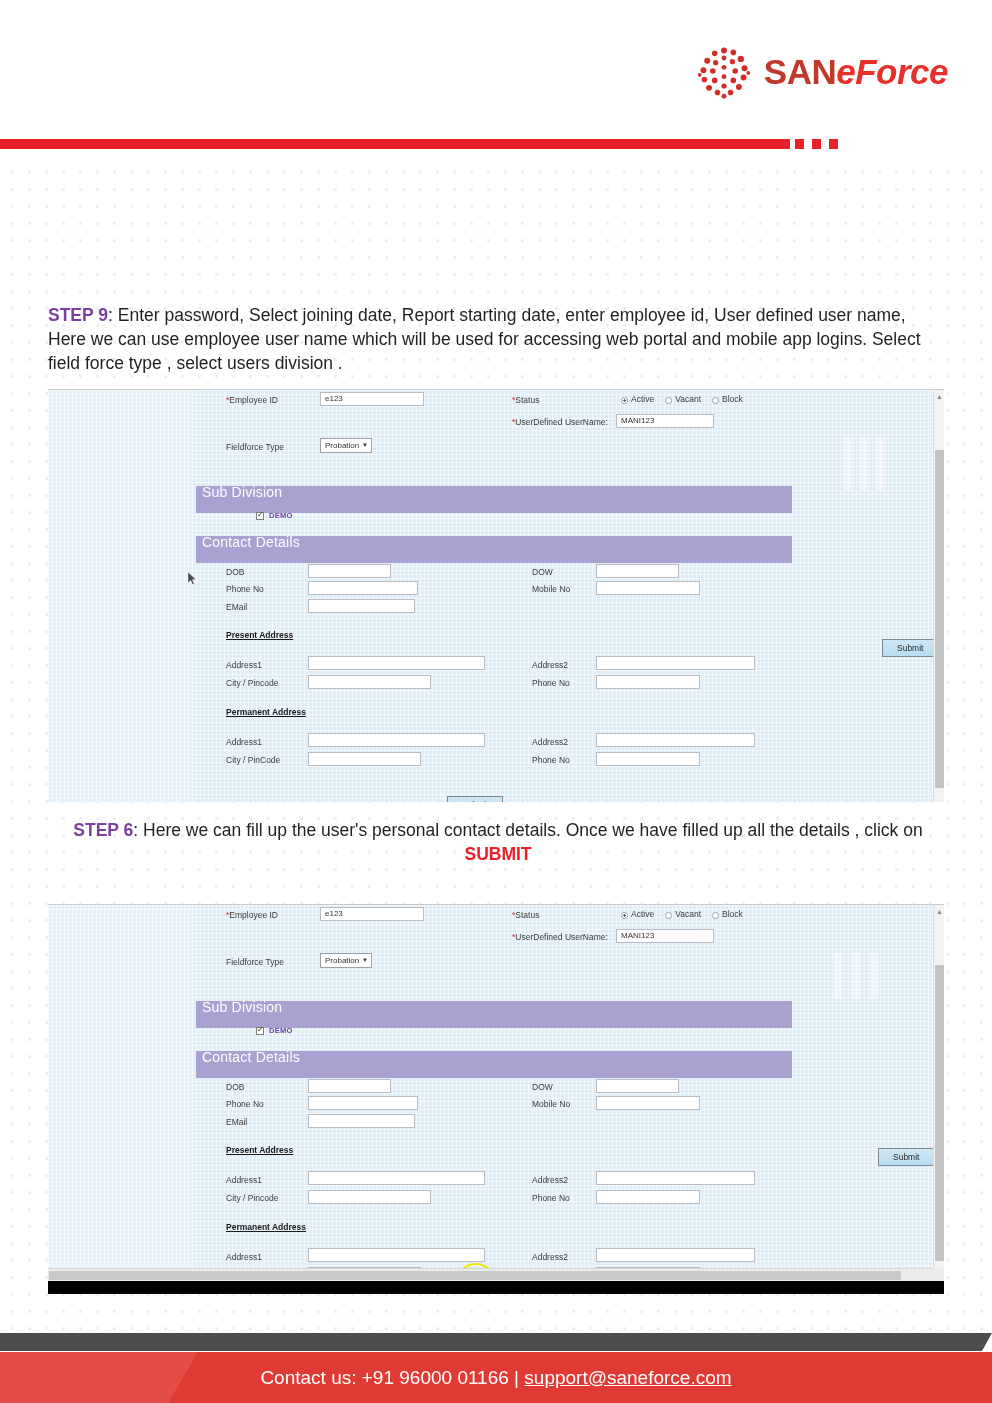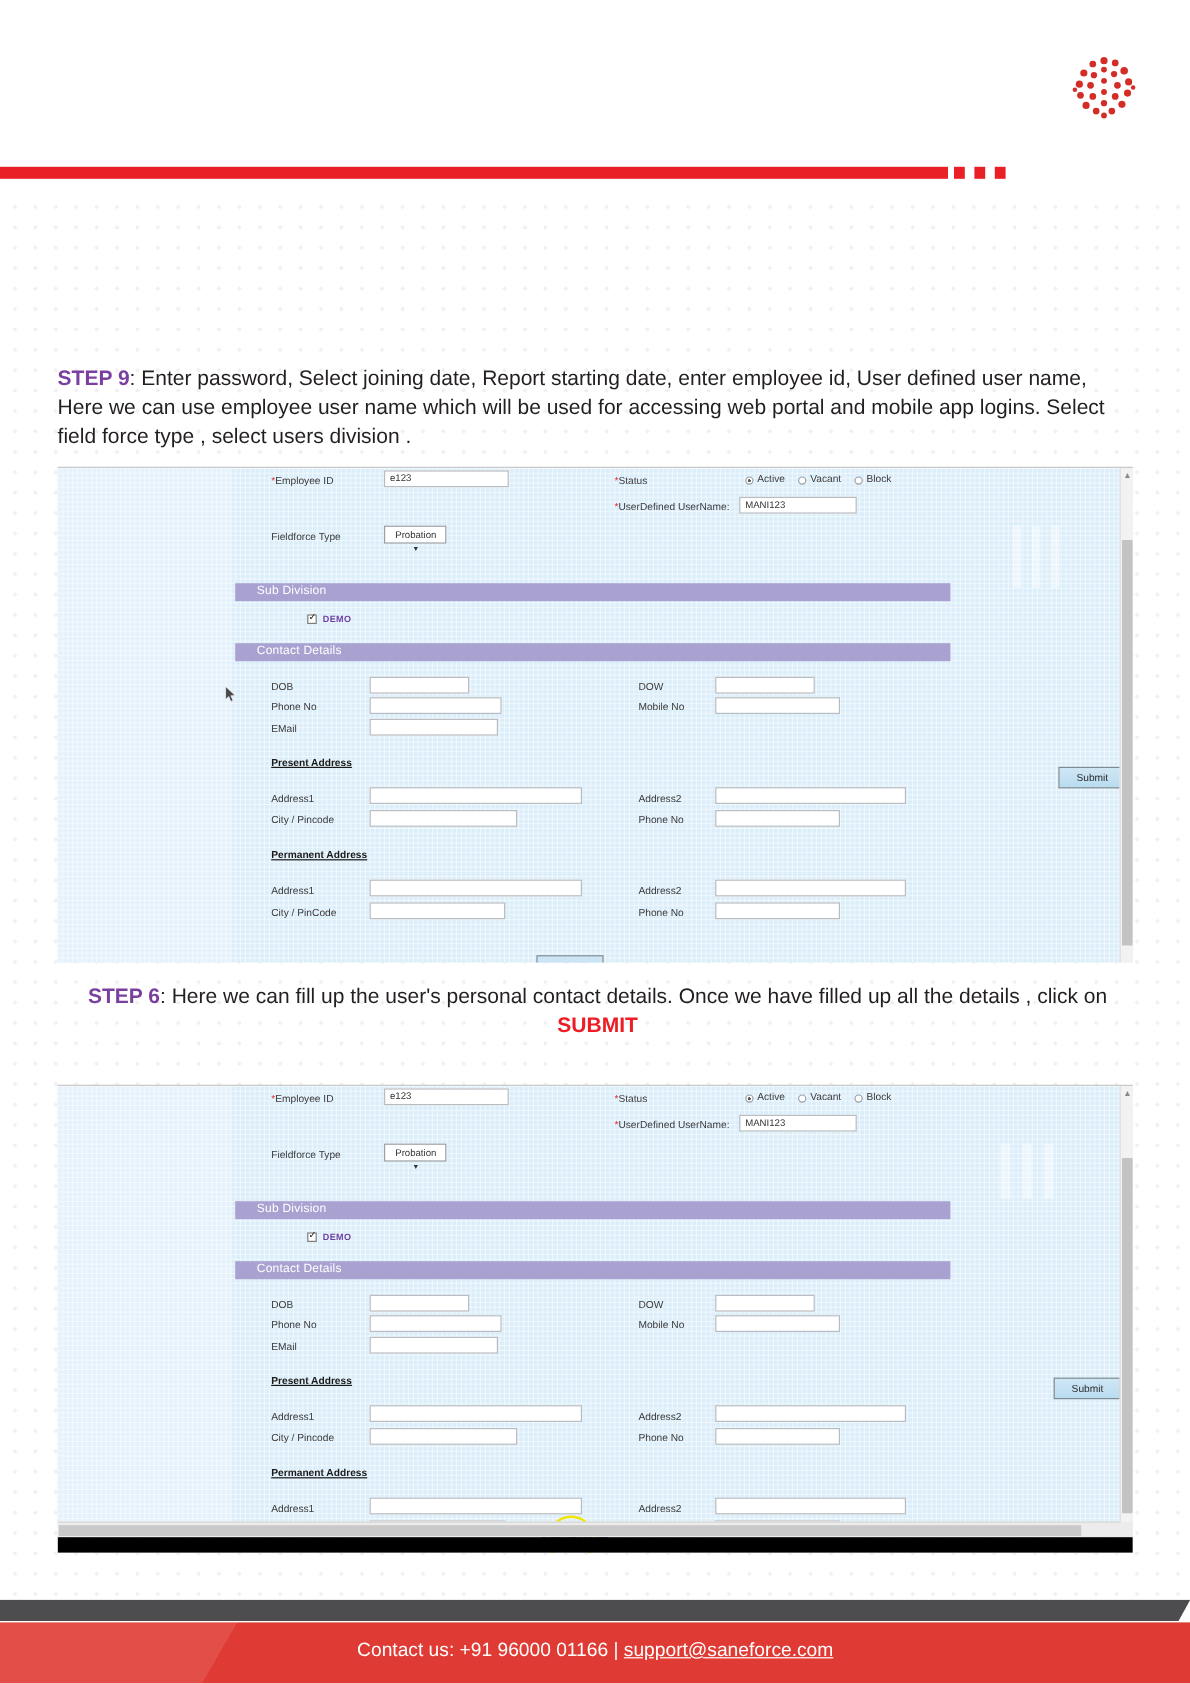--- a/index.html
+++ b/index.html
@@ -88,36 +88,35 @@
   .tbox {
     position: absolute; background: #fff; border: 1px solid #b9bcc0;
     height: 14px;
   }
   .ddl {
     position: absolute; background: #fff; border: 1px solid #9aa0a6;
     height: 15px; font-size: 8px; color: #333;
     padding-left: 4px; line-height: 13px;
     display: flex; align-items: center; justify-content: space-between;
     padding-right: 3px;
-    flex-direction: column;
   }
   .ddl .arrow { font-size: 6px; color: #333; }
 
   .radio-grp { position: absolute; display: flex; align-items: center; gap: 4px; font-size: 8.5px; color: #3b3b3b; }
   .radio-grp .rg { display: flex; align-items: flex-end; gap: 3px; margin-right: 7px; }
   .rdot {
     width: 7px; height: 7px; border-radius: 50%;
     border: 1px solid #9aa0a6; background: #fff; display: inline-block;
   }
   .rdot.on { background: radial-gradient(#5a5a5a 0 32%, #fff 36%); }
 
   .bar {
-    position: absolute; height: 15px; background: #a9a2d1;
-    color: #ffffff; font-size: 10px; line-height: 13px;
-    padding-left: 18px; letter-spacing: .2px;
+    position: absolute; height: 27px; background: #a9a2d1;
+    color: #ffffff; font-size: 14px; line-height: 13px;
+    padding-left: 6px; letter-spacing: .2px;
   }
   .chk-row { position: absolute; display: flex; align-items: center; gap: 5px; }
   .chk {
     width: 8px; height: 8px; border: 1px solid #7d7d7d; background: #fff;
     position: relative;
   }
   .chk:after {
     content: "✓"; position: absolute; left: 0px; top: -3px;
     font-size: 8px; color: #222; line-height: 10px;
   }
@@ -175,21 +174,21 @@
     position: absolute; left: 0; top: 1352px; width: 992px; height: 51px;
     background: #e03a34;
   }
   .foot-red:before {
     content: ""; position: absolute; left: 0; top: 0;
     width: 330px; height: 51px;
     background: linear-gradient(120deg, rgba(255,255,255,.10) 0 55%, transparent 55%);
   }
   .foot-text {
     position: absolute; width: 992px; top: 1367px; text-align: center;
-    color: #ffffff; font-size: 16px; z-index: 8;
+    color: #ffffff; font-size: 19px; z-index: 8;
   }
   .foot-text a, .foot-mail {
     color: #ffffff; text-decoration: underline;
   }
 </style>
 </head>
 <body>
 
 <div class="dot-bg"></div>
 
@@ -218,20 +217,21 @@
         <circle cx="46" cy="46" r="3.2"></circle>
           <circle cx="14" cy="47" r="3.2"></circle>
           <circle cx="30" cy="45" r="2.8"></circle>
         <circle cx="37" cy="52" r="3"></circle>
           <circle cx="23" cy="52" r="3"></circle>
           <circle cx="30" cy="56" r="2.6"></circle>
         <circle cx="56" cy="31" r="2"></circle>
           <circle cx="4" cy="33" r="2"></circle>
       </g>
     </svg>
+    <div class="logo-text"><span class="san">SAN</span><span class="e">e</span><span class="force">Force</span></div>
   </div>
 </div>
 
 <div class="red-rule"></div>
 <div class="red-dots">
   <span></span>
     <span></span>
     <span></span>
 </div>
 

